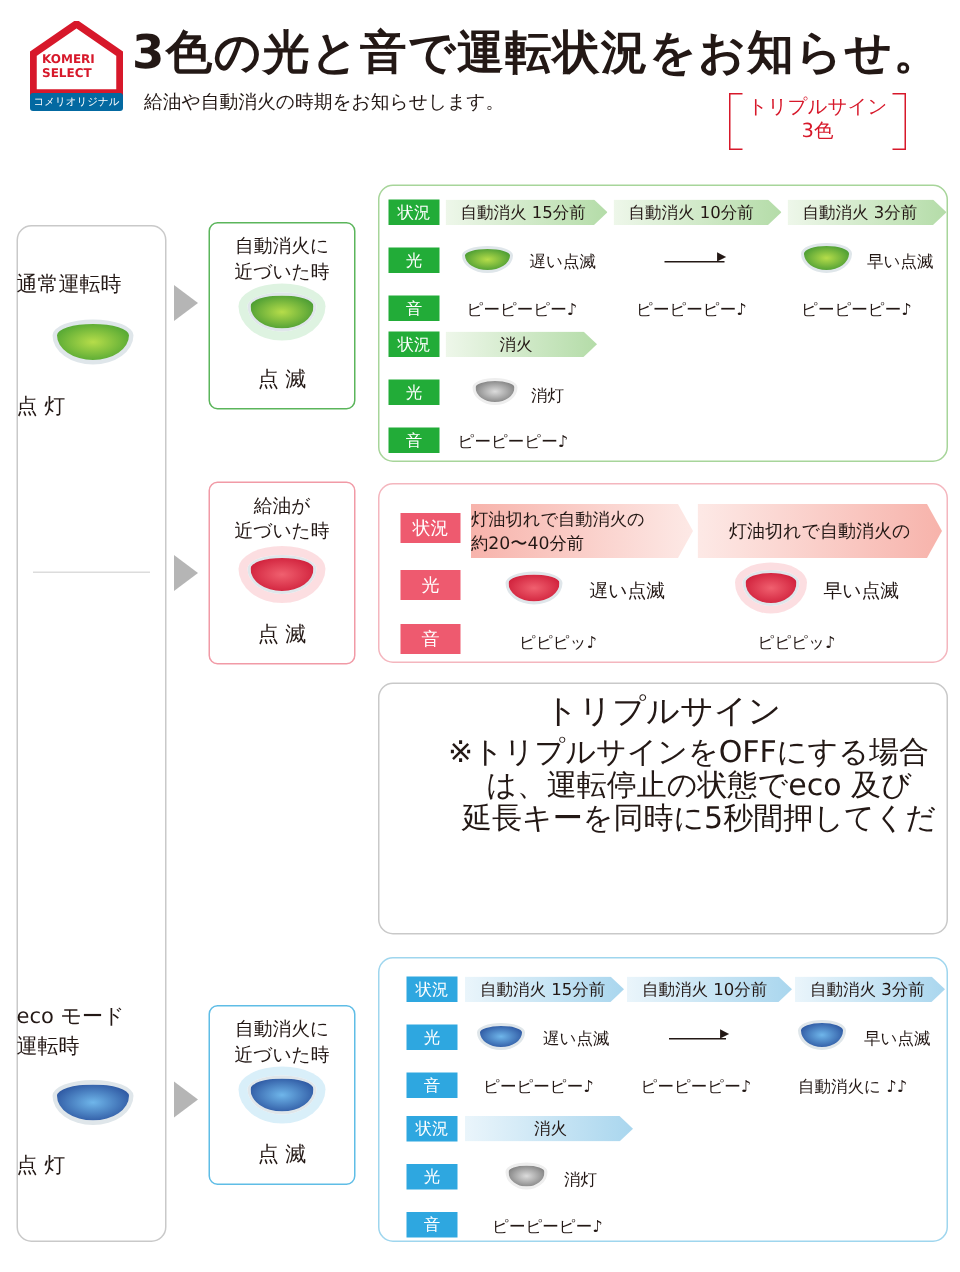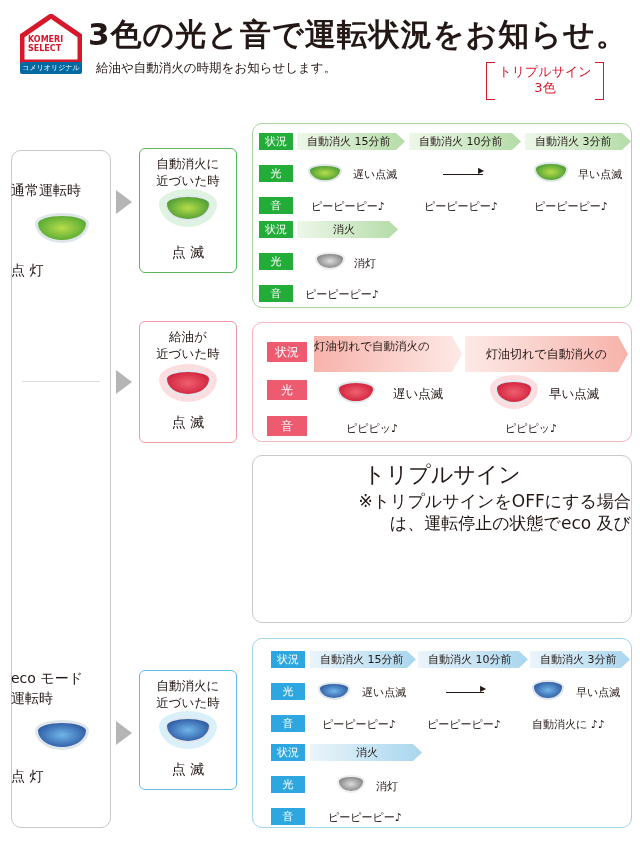--- a/index.html
+++ b/index.html
@@ -25,21 +25,21 @@
 .card .cb{font-size:14px;position:absolute;bottom:10px;width:100%}
 
 .panel{border:1.5px solid;border-radius:10px;background:#fff}
 .tag{width:34px;height:17px;color:#fff;font-size:11px;text-align:center;line-height:17px}
 .stage{height:17px;font-size:11px;line-height:17px;padding-left:10px;white-space:nowrap;clip-path:polygon(0 0,calc(100% - 9px) 0,100% 50%,calc(100% - 9px) 100%,0 100%)}
 .txt{font-size:11px;white-space:nowrap}
 .lamp{border-radius:50% 50% 50% 50%/35% 35% 65% 65%}
 .note{left:252px;top:455px;width:380px;height:168px;border:1.5px solid #c9c9c9;border-radius:10px;text-align:center}
 .note .n1{font-size:22px;line-height:30px;margin-top:4px}
 .note .n2{font-size:22px;line-height:28px}
-.note .n3{font-size:17px;line-height:22px;text-align:right;padding-left:30px}
+.note .n3{font-size:20px;line-height:22px;text-align:center;padding-left:30px}
 </style>
 </head>
 <body>
 
 <div class="abs logo">
   <svg width="62" height="50" viewBox="0 0 62 50">
     <polygon points="31,2 60,22 60,48 2,48 2,22" fill="none" stroke="#d7182a" stroke-width="5"></polygon>
   </svg>
   <div class="abs" style="left:8px;top:21px;width:46px;text-align:left;color:#d7182a;font-weight:bold;font-size:8px;line-height:9px">
     <div>KOMERI</div>
@@ -119,35 +119,37 @@
 <div class="abs tag" style="left:259px;top:253px;background:#22ac38">光</div>
 <div class="abs lamp" style="left:315px;top:252px;width:30px;height:18px;background:radial-gradient(#dcdcdc,#6a6a6a);border:2px solid #eee"></div>
 <div class="abs txt" style="left:354px;top:256px">消灯</div>
 <div class="abs tag" style="left:259px;top:285px;background:#22ac38">音</div>
 <div class="abs txt" style="left:305px;top:287px">ピーピーピー♪</div>
 
 <div class="abs panel" style="left:252px;top:322px;width:380px;height:120px;border-color:#f4b6be"></div>
 <div class="abs tag" style="left:267px;top:342px;width:40px;height:20px;line-height:20px;font-size:12px;background:#ee5a6f">状況</div>
 <div class="abs" style="left:314px;top:336px;width:148px;height:36px;background:linear-gradient(90deg,#f7b3ab,#fde9e6);clip-path:polygon(0 0,calc(100% - 10px) 0,100% 50%,calc(100% - 10px) 100%,0 100%);font-size:11.5px;line-height:16px;text-align:left;padding-top:2px">
   <div>灯油切れで自動消火の</div>
+  <div>約20〜40分前</div>
 </div>
 <div class="abs" style="left:465px;top:336px;width:163px;height:36px;background:linear-gradient(90deg,#fde9e6,#f7b3ab);clip-path:polygon(0 0,calc(100% - 10px) 0,100% 50%,calc(100% - 10px) 100%,0 100%);font-size:12px;line-height:36px;text-align:center">灯油切れで自動消火の</div>
 <div class="abs tag" style="left:267px;top:380px;width:40px;height:20px;line-height:20px;font-size:12px;background:#ee5a6f">光</div>
 <div class="abs lamp" style="left:337px;top:381px;width:38px;height:22px;background:radial-gradient(#f0606f,#c8102e);border:2px solid #dfe6ea"></div>
 <div class="abs txt" style="left:393px;top:386px;font-size:12.5px">遅い点滅</div>
 <div class="abs lamp" style="left:495px;top:380px;width:38px;height:24px;background:radial-gradient(#f0606f,#c8102e);border:2px solid #dfe6ea;box-shadow:0 0 0 5px rgba(232,32,56,.15)"></div>
 <div class="abs txt" style="left:549px;top:386px;font-size:12.5px">早い点滅</div>
 <div class="abs tag" style="left:267px;top:416px;width:40px;height:20px;line-height:20px;font-size:12px;background:#ee5a6f">音</div>
 <div class="abs txt" style="left:346px;top:421px">ピピピッ♪</div>
 <div class="abs txt" style="left:505px;top:421px">ピピピッ♪</div>
 
 <div class="abs note">
   <div class="n1">トリプルサイン</div>
   <div class="n3" style="padding-left:34px">※トリプルサインをOFFにする場合</div>
   <div class="n3" style="padding-left:48px">は、運転停止の状態でeco 及び</div>
+  <div class="n3" style="padding-left:48px">延長キーを同時に5秒間押してくだ</div>
 </div>
 
 <div class="abs panel" style="left:252px;top:638px;width:380px;height:190px;border-color:#9fd6ee"></div>
 <div class="abs tag" style="left:271px;top:651px;background:#2ea7e0">状況</div>
 <div class="abs stage" style="left:310px;top:651px;width:106px;background:linear-gradient(90deg,#eaf5fb,#a9d6ee)">自動消火 15分前</div>
 <div class="abs stage" style="left:418px;top:651px;width:110px;background:linear-gradient(90deg,#eaf5fb,#a9d6ee)">自動消火 10分前</div>
 <div class="abs stage" style="left:530px;top:651px;width:100px;background:linear-gradient(90deg,#eaf5fb,#a9d6ee)">自動消火 3分前</div>
 <div class="abs tag" style="left:271px;top:683px;background:#2ea7e0">光</div>
 <div class="abs lamp" style="left:318px;top:682px;width:32px;height:18px;background:radial-gradient(#6fb6ea,#1d3f8f);border:2px solid #dfe6ea"></div>
 <div class="abs txt" style="left:362px;top:685px">遅い点滅</div>

